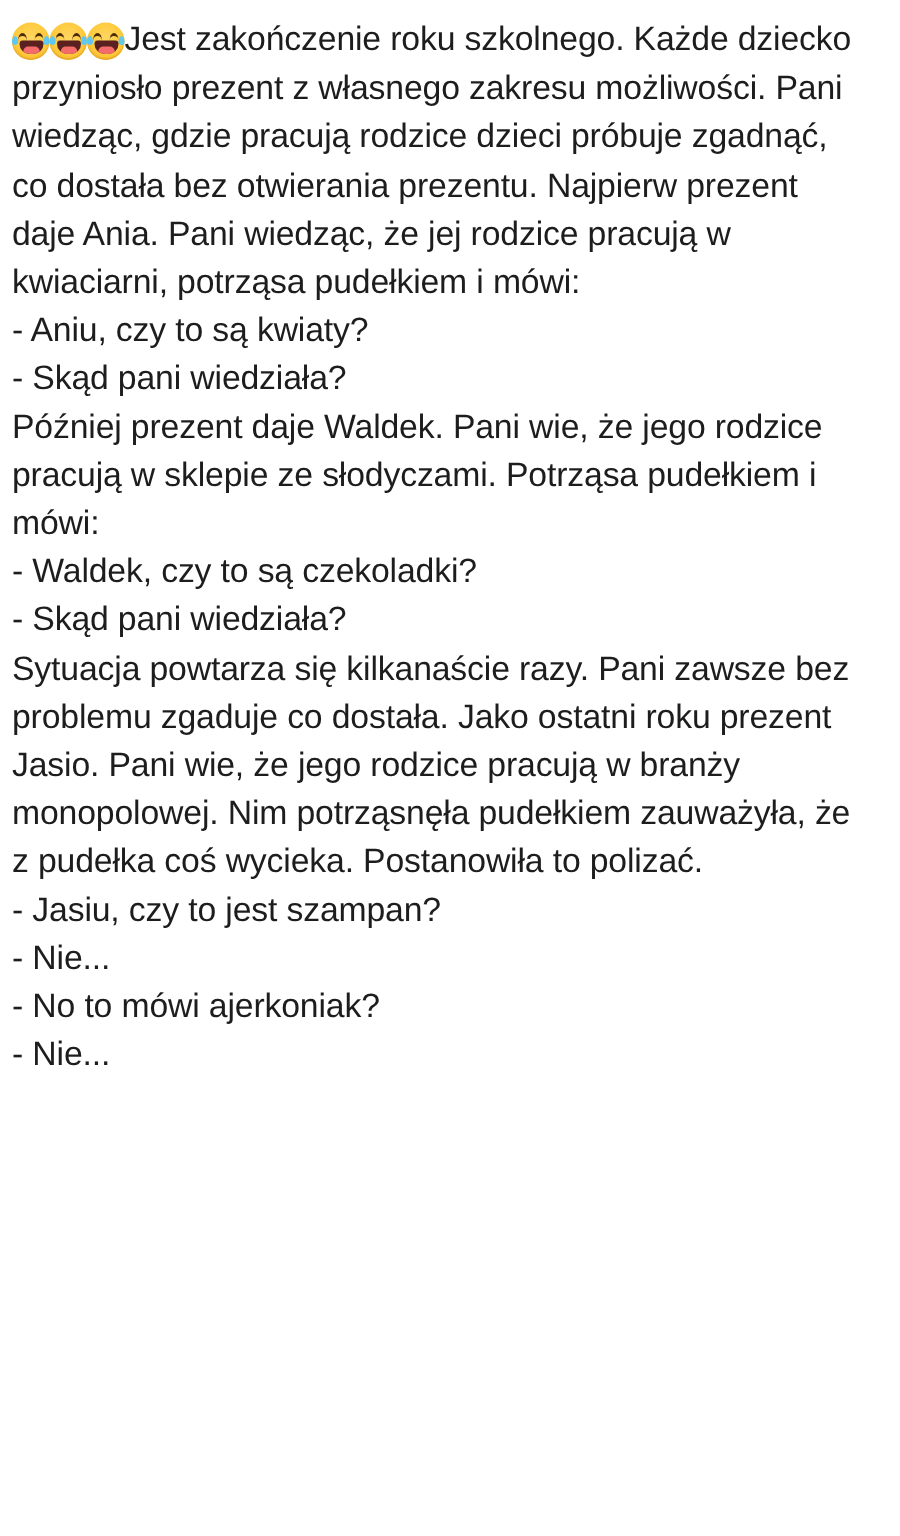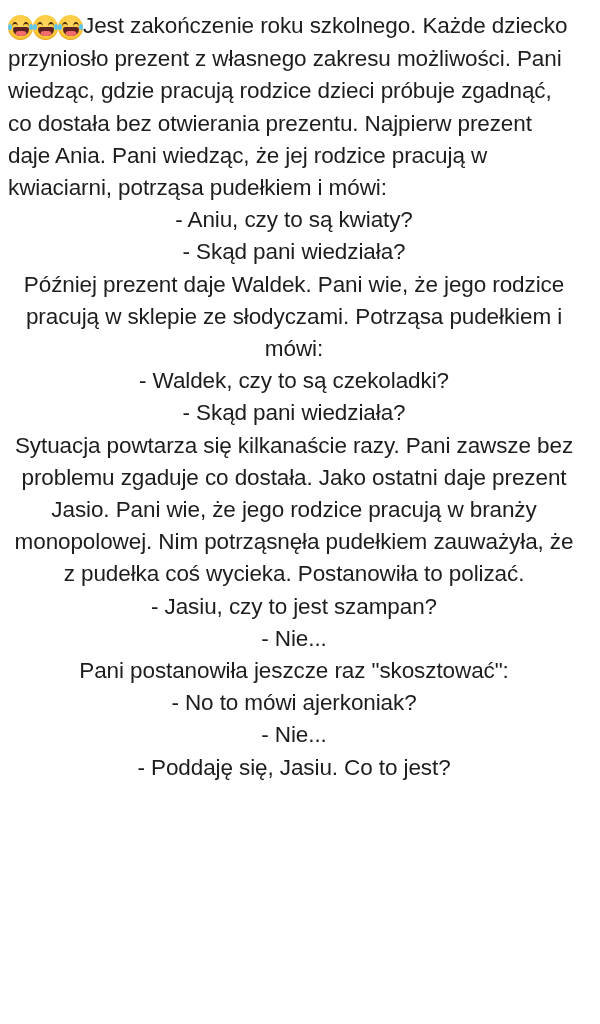--- a/index.html
+++ b/index.html
@@ -80,21 +80,21 @@
   .emoji .tear {
     position: absolute;
     width: 4px;
     height: 6px;
     background: #60c8f0;
     border-radius: 50% 50% 50% 50% / 65% 65% 35% 35%;
     top: 9px;
   }
   .emoji .tear.l { left: 0px; }
   .emoji .tear.r { right: 0px; }
-  .line { display: block; text-align: center; }
+  .line { display: block; }
 </style>
 </head>
 <body>
 
 <div class="page">
   <div class="text-block">
     <span class="emoji-run">
       <span class="emoji">
         <span class="tear l"></span><span class="tear r"></span>
         <span class="eye left"></span><span class="eye right"></span>
@@ -106,21 +106,19 @@
       </span><span class="emoji">
         <span class="tear l"></span><span class="tear r"></span>
         <span class="eye left"></span><span class="eye right"></span>
         <span class="mouth"></span>
       </span></span><span>Jest zakończenie roku szkolnego. Każde dziecko przyniosło prezent z własnego zakresu możliwości. Pani wiedząc, gdzie pracują rodzice dzieci próbuje zgadnąć, co dostała bez otwierania prezentu. Najpierw prezent daje Ania. Pani wiedząc, że jej rodzice pracują w kwiaciarni, potrząsa pudełkiem i mówi:</span>
     <span class="line">- Aniu, czy to są kwiaty?</span>
     <span class="line">- Skąd pani wiedziała?</span>
     <span class="line">Później prezent daje Waldek. Pani wie, że jego rodzice pracują w sklepie ze słodyczami. Potrząsa pudełkiem i mówi:</span>
     <span class="line">- Waldek, czy to są czekoladki?</span>
     <span class="line">- Skąd pani wiedziała?</span>
-    <span class="line">Sytuacja powtarza się kilkanaście razy. Pani zawsze bez problemu zgaduje co dostała. Jako ostatni daje prezent Jasio. Pani wie, że jego rodzice pracują w branży monopolowej. Nim potrząsnęła pudełkiem zauważyła, że z pudełka coś wycieka. Postanowiła to polizać.</span>
+    <span class="line">Sytuacja powtarza się kilkanaście razy. Pani zawsze bez problemu zgaduje co dostała. Jako ostatni roku prezent Jasio. Pani wie, że jego rodzice pracują w branży monopolowej. Nim potrząsnęła pudełkiem zauważyła, że z pudełka coś wycieka. Postanowiła to polizać.</span>
     <span class="line">- Jasiu, czy to jest szampan?</span>
     <span class="line">- Nie...</span>
-    <span class="line">Pani postanowiła jeszcze raz "skosztować":</span>
     <span class="line">- No to mówi ajerkoniak?</span>
     <span class="line">- Nie...</span>
-    <span class="line">- Poddaję się, Jasiu. Co to jest?</span>
   </div>
 </div>
 
 </body></html>

